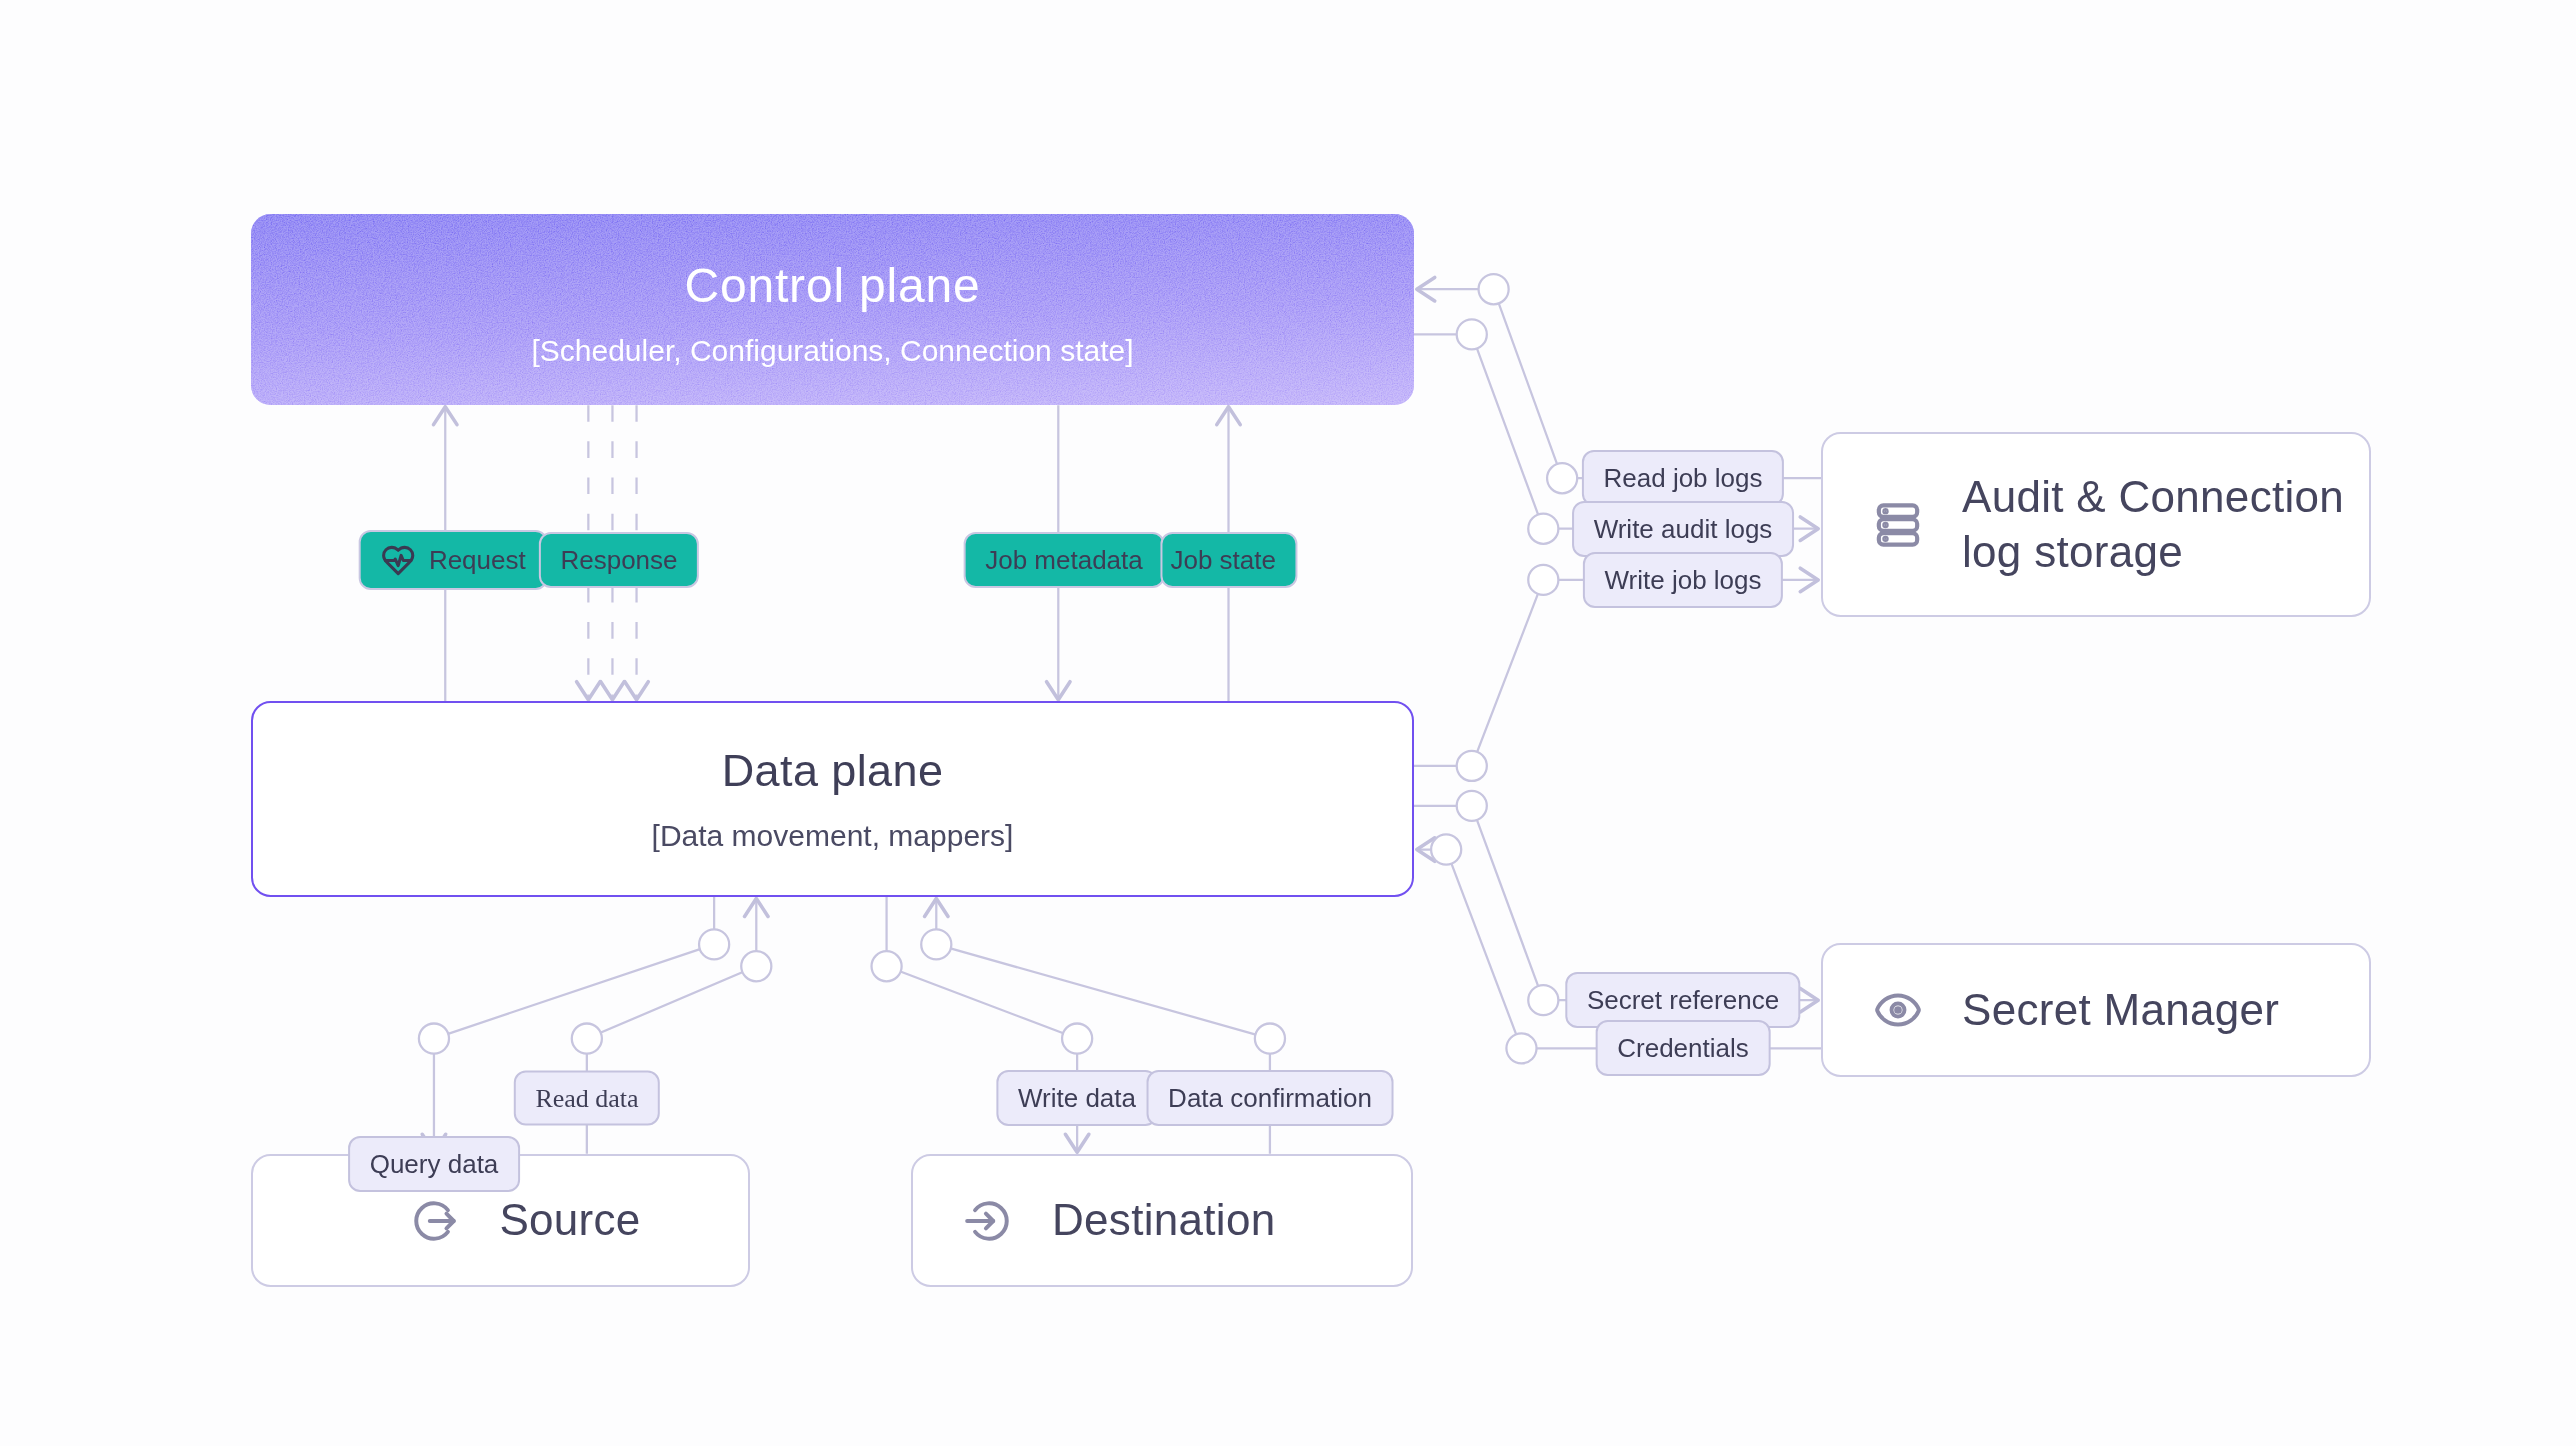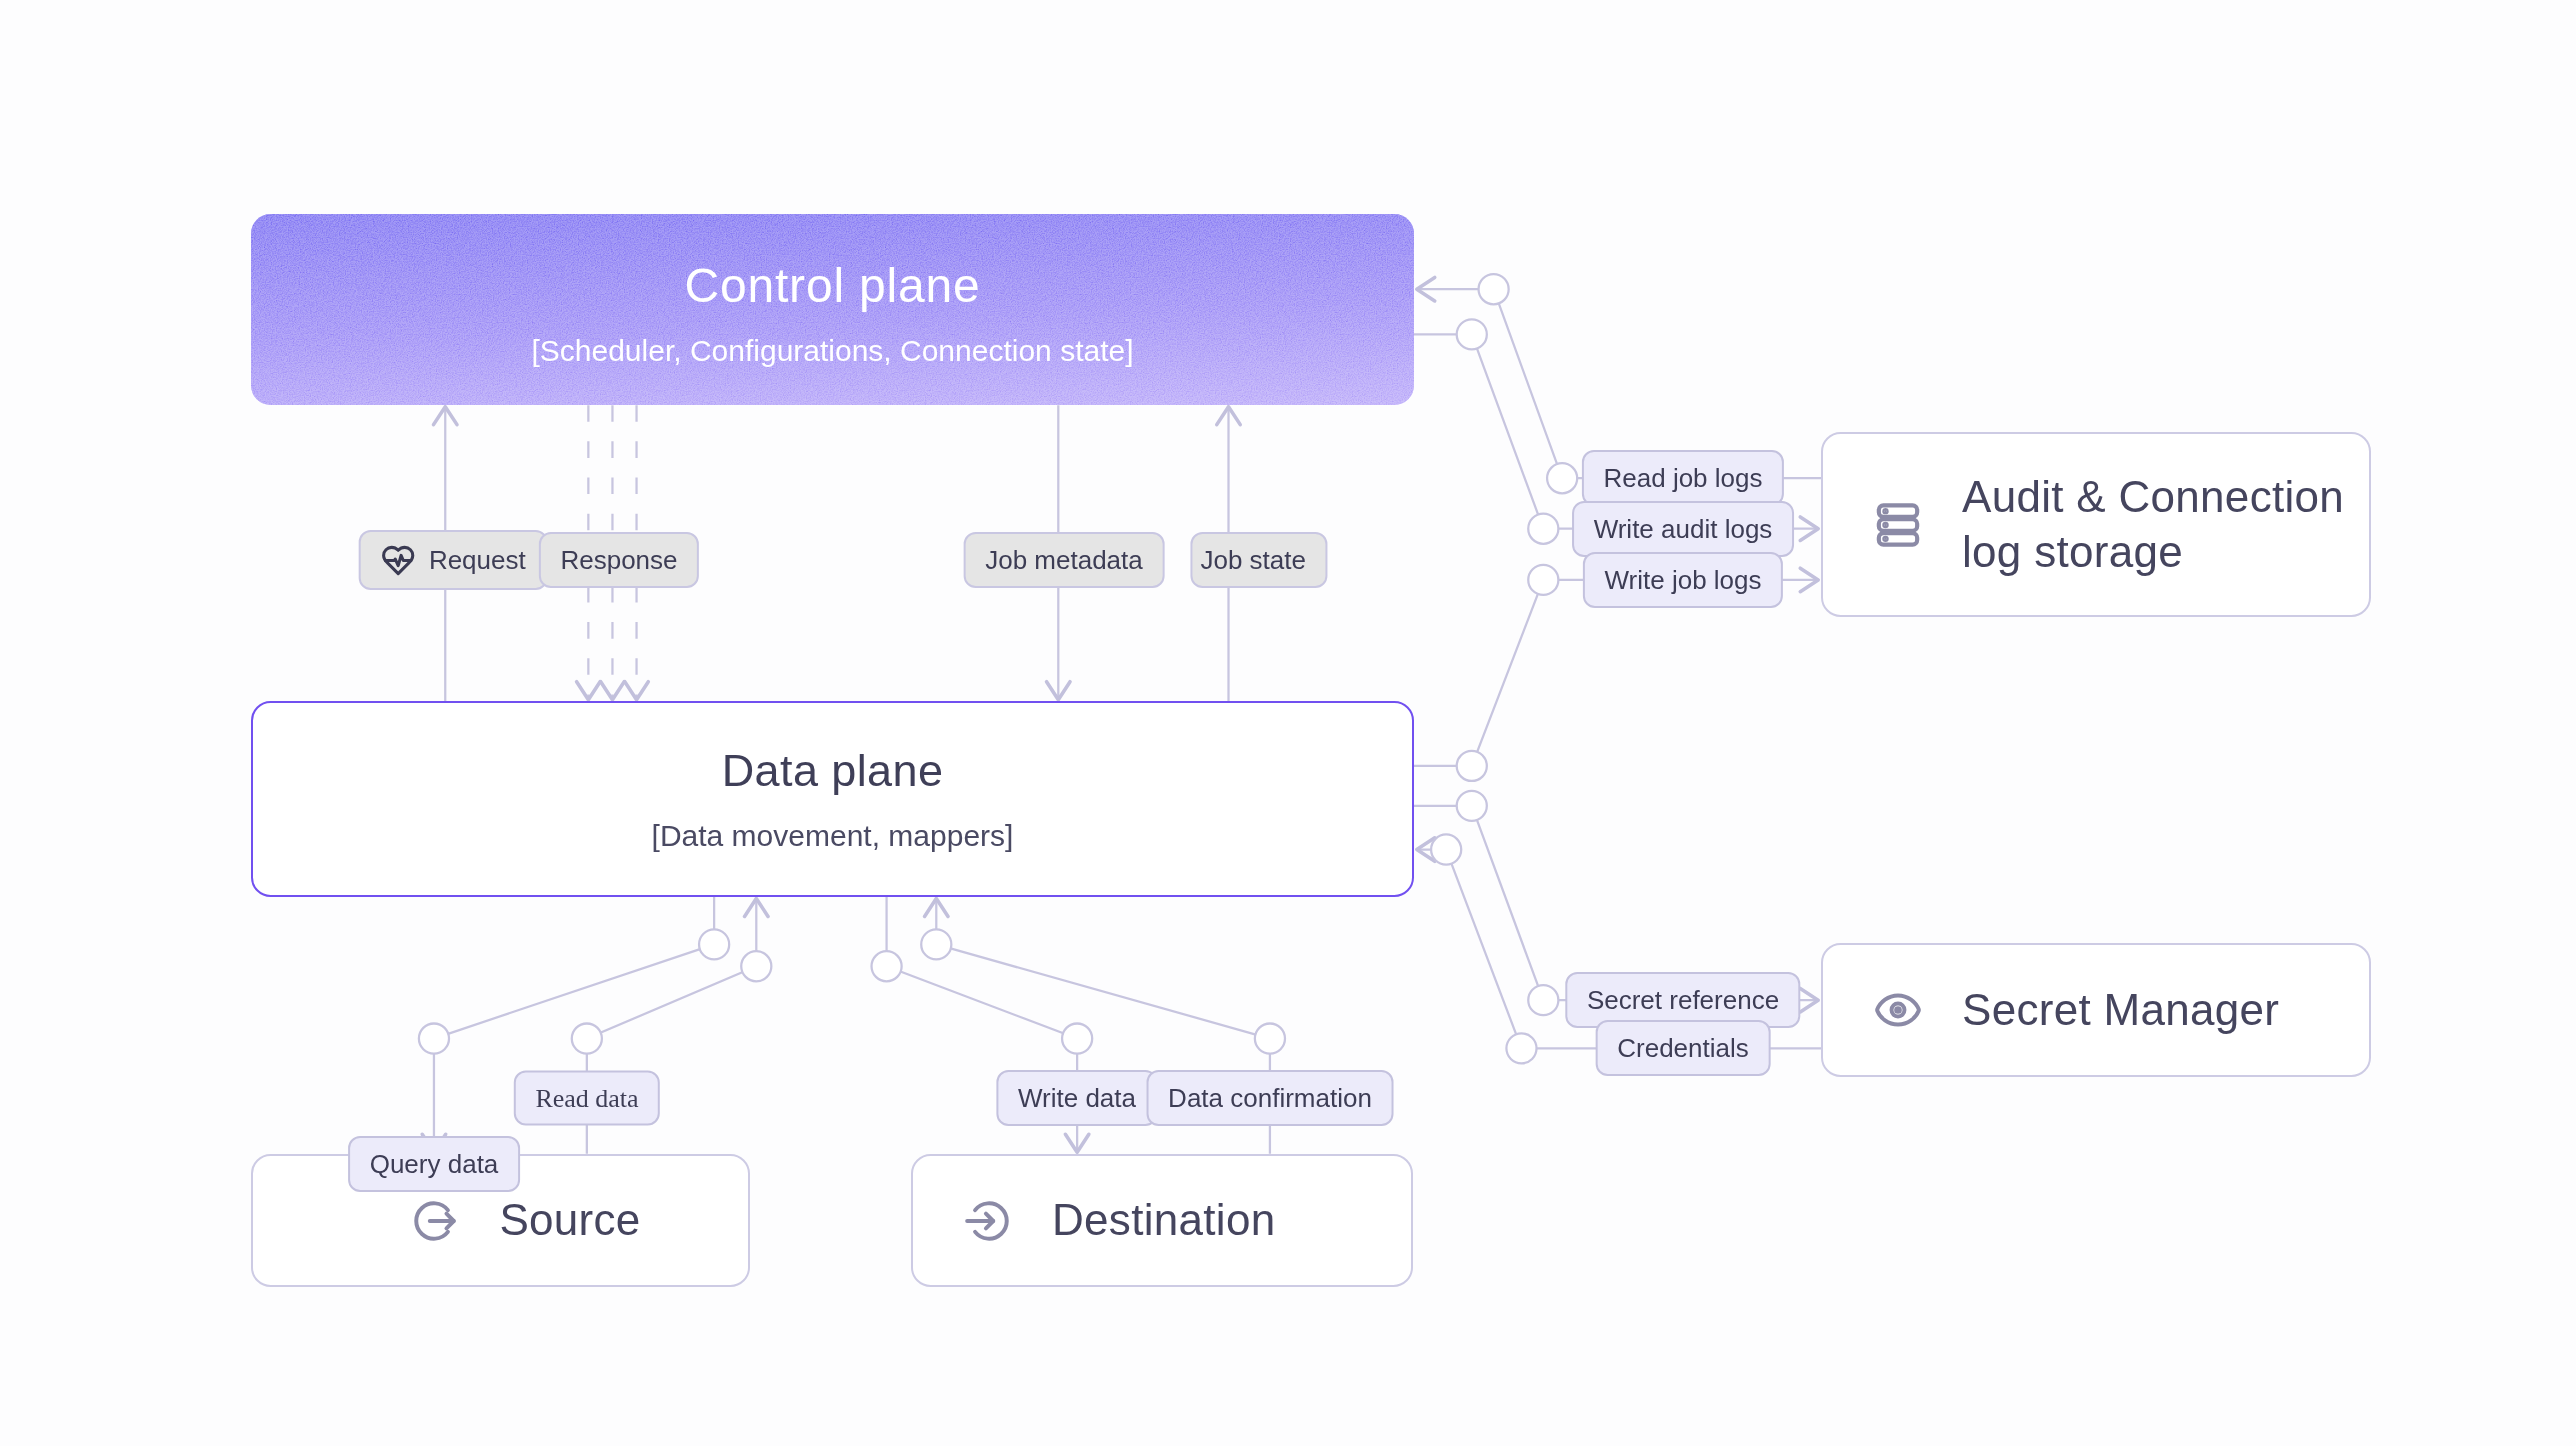--- a/index.html
+++ b/index.html
@@ -35,21 +35,21 @@
   .audit{ left:1821px; top:432px; width:550px; height:185px; }
   .secret{ left:1821px; top:943px; width:550px; height:134px; }
   .node-flex{ padding-left:50px; gap:39px; }
   .big-title{ font-size:44px; color:#45455e; letter-spacing:0.3px; line-height:1.24; }
   .wrap-title{ width:437px; }
   .node-icon{ flex:0 0 auto; display:flex; align-items:center; justify-content:center; }
 
   
   .elabel{ position:absolute; z-index:3; transform:translate(-50%,-50%);
            display:inline-flex; align-items:center; gap:13.6px; white-space:nowrap;
-           background:#e5e5e5; border:2.3px solid #c9c7e2; border-radius:12px;
+           background:#14b8a6; border:2.3px solid #c9c7e2; border-radius:12px;
            padding:10.5px 19.6px; font-size:26px; color:#3d3d55; }
   .elabel.lav{ background:#ecebfa; border-color:#c4c2de; }
   .elabel .ic{ display:flex; align-items:center; }
 </style>
 </head>
 <body>
 
 <div class="stage">
 
   <svg class="wires" viewBox="0 0 3420 1920" aria-hidden="true">
@@ -178,21 +178,21 @@
   </div>
 
   <div class="elabel" style="left:619px; top:560px;">
     <span>Response</span>
   </div>
 
   <div class="elabel" style="left:1064px; top:560px;">
     <span>Job metadata</span>
   </div>
 
-  <div class="elabel" style="left:1259px; top:560px;padding-left:8px;">
+  <div class="elabel" style="left:1229px; top:560px;padding-left:8px;">
     <span>Job state</span>
   </div>
 
   <div class="elabel lav" style="left:434px; top:1164px;">
     <span>Query data</span>
   </div>
 
   <div class="elabel lav" style="left:587px; top:1098px;font-family:Liberation Serif, serif;">
     <span>Read data</span>
   </div>

